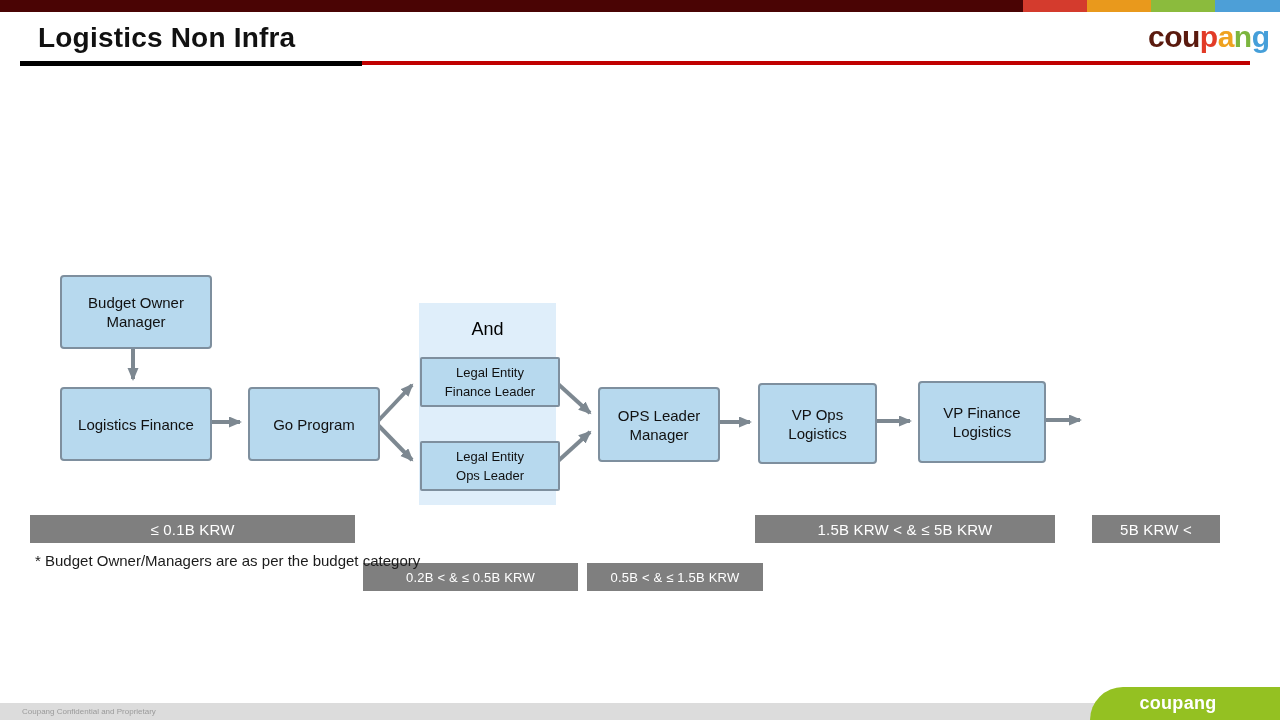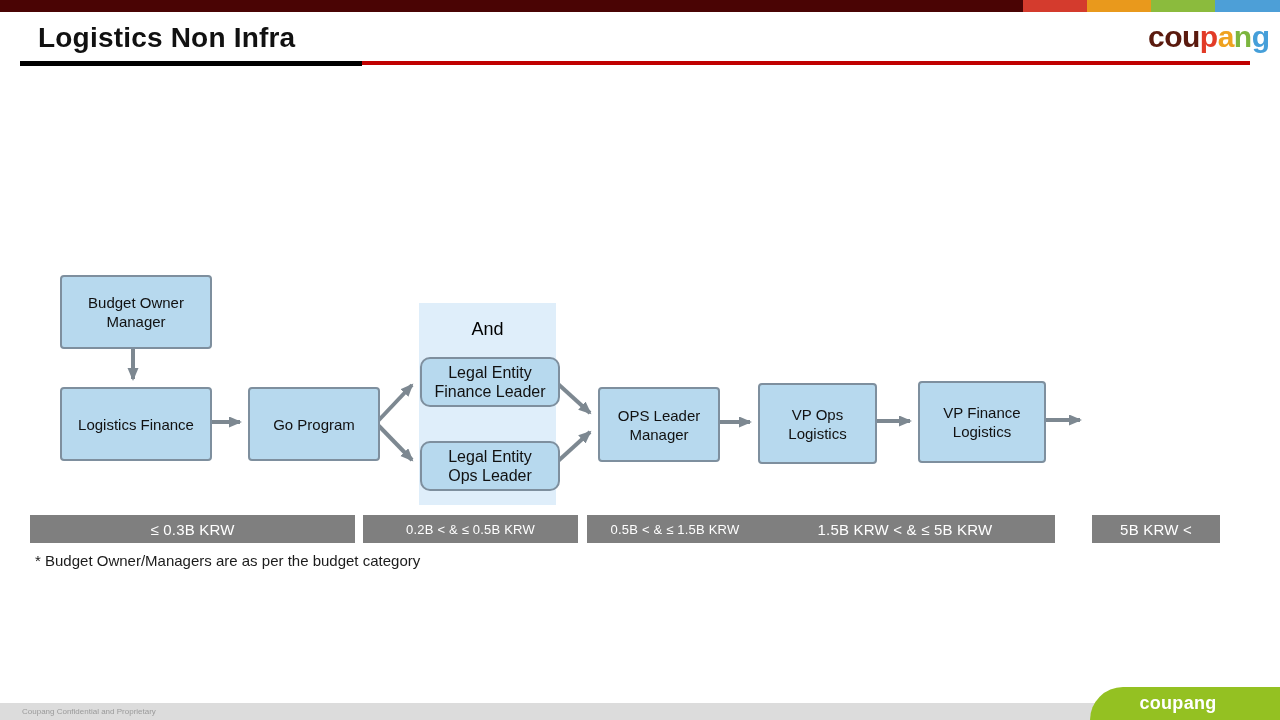--- a/index.html
+++ b/index.html
@@ -24,27 +24,27 @@
   
   .and-bg{position:absolute;left:419px;top:303px;width:137px;height:202px;
           background:var(--and-bg);z-index:1;}
   .and-label{position:absolute;left:0;top:16px;width:100%;text-align:center;
              font-size:18px;font-weight:normal;color:#000;}
   .arrows{position:absolute;left:0;top:0;z-index:2;pointer-events:none;}
   .node{position:absolute;z-index:3;background:var(--node-fill);
         border:2px solid var(--node-border);border-radius:4px;
         display:flex;align-items:center;justify-content:center;text-align:center;
         font-size:15px;color:#111;white-space:pre-line;line-height:19px;}
-  .node.small{border-radius:10px;font-size:16px;}
+  .node.small{border-radius:2px;font-size:13px;}
 
   
   .tbar{position:absolute;top:515px;height:28px;background:var(--bar-gray);
         display:flex;align-items:center;justify-content:center;color:#fff;
         font-size:15px;letter-spacing:.2px;}
-  .tbar.small{font-size:13px;}
+  .tbar.small{font-size:13px;margin-top:48px;}
 
   .footnote{position:absolute;left:35px;top:552px;font-size:15px;color:#1c1c1c;}
 
   
   .footer-strip{position:absolute;left:0;top:703px;width:1280px;height:35px;
                 background:var(--footer-strip);z-index:1;}
   .footer-conf{position:absolute;left:22px;top:4px;font-size:8px;color:#9a9a9a;}
   .footer-green{position:absolute;left:1090px;top:687px;width:190px;height:33px;
                 background:var(--footer-green);border-top-left-radius:34px;z-index:2;
                 display:flex;align-items:center;justify-content:center;}
@@ -103,21 +103,21 @@
 Finance Leader</div>
   <div class="node small" style="left:420px;top:441px;width:136px;height:46px">Legal Entity
 Ops Leader</div>
   <div class="node" style="left:598px;top:387px;width:118px;height:71px">OPS Leader
 Manager</div>
   <div class="node" style="left:758px;top:383px;width:115px;height:77px">VP Ops
 Logistics</div>
   <div class="node" style="left:918px;top:381px;width:124px;height:78px">VP Finance
 Logistics</div>
 
-  <div class="tbar" style="left:30px;width:325px">≤ 0.3B KRW</div>
+  <div class="tbar" style="left:30px;width:325px">≤ 0.1B KRW</div>
   <div class="tbar small" style="left:363px;width:215px">0.2B &lt; &amp; ≤ 0.5B KRW</div>
   <div class="tbar small" style="left:587px;width:176px">0.5B &lt; &amp; ≤ 1.5B KRW</div>
   <div class="tbar" style="left:755px;width:300px">1.5B KRW &lt; &amp; ≤ 5B KRW</div>
   <div class="tbar" style="left:1092px;width:128px">5B KRW &lt;</div>
 
   <div class="footnote">* Budget Owner/Managers are as per the budget category</div>
 
   <div class="footer-strip">
     <div class="footer-conf">Coupang Confidential and Proprietary</div>
   </div>

